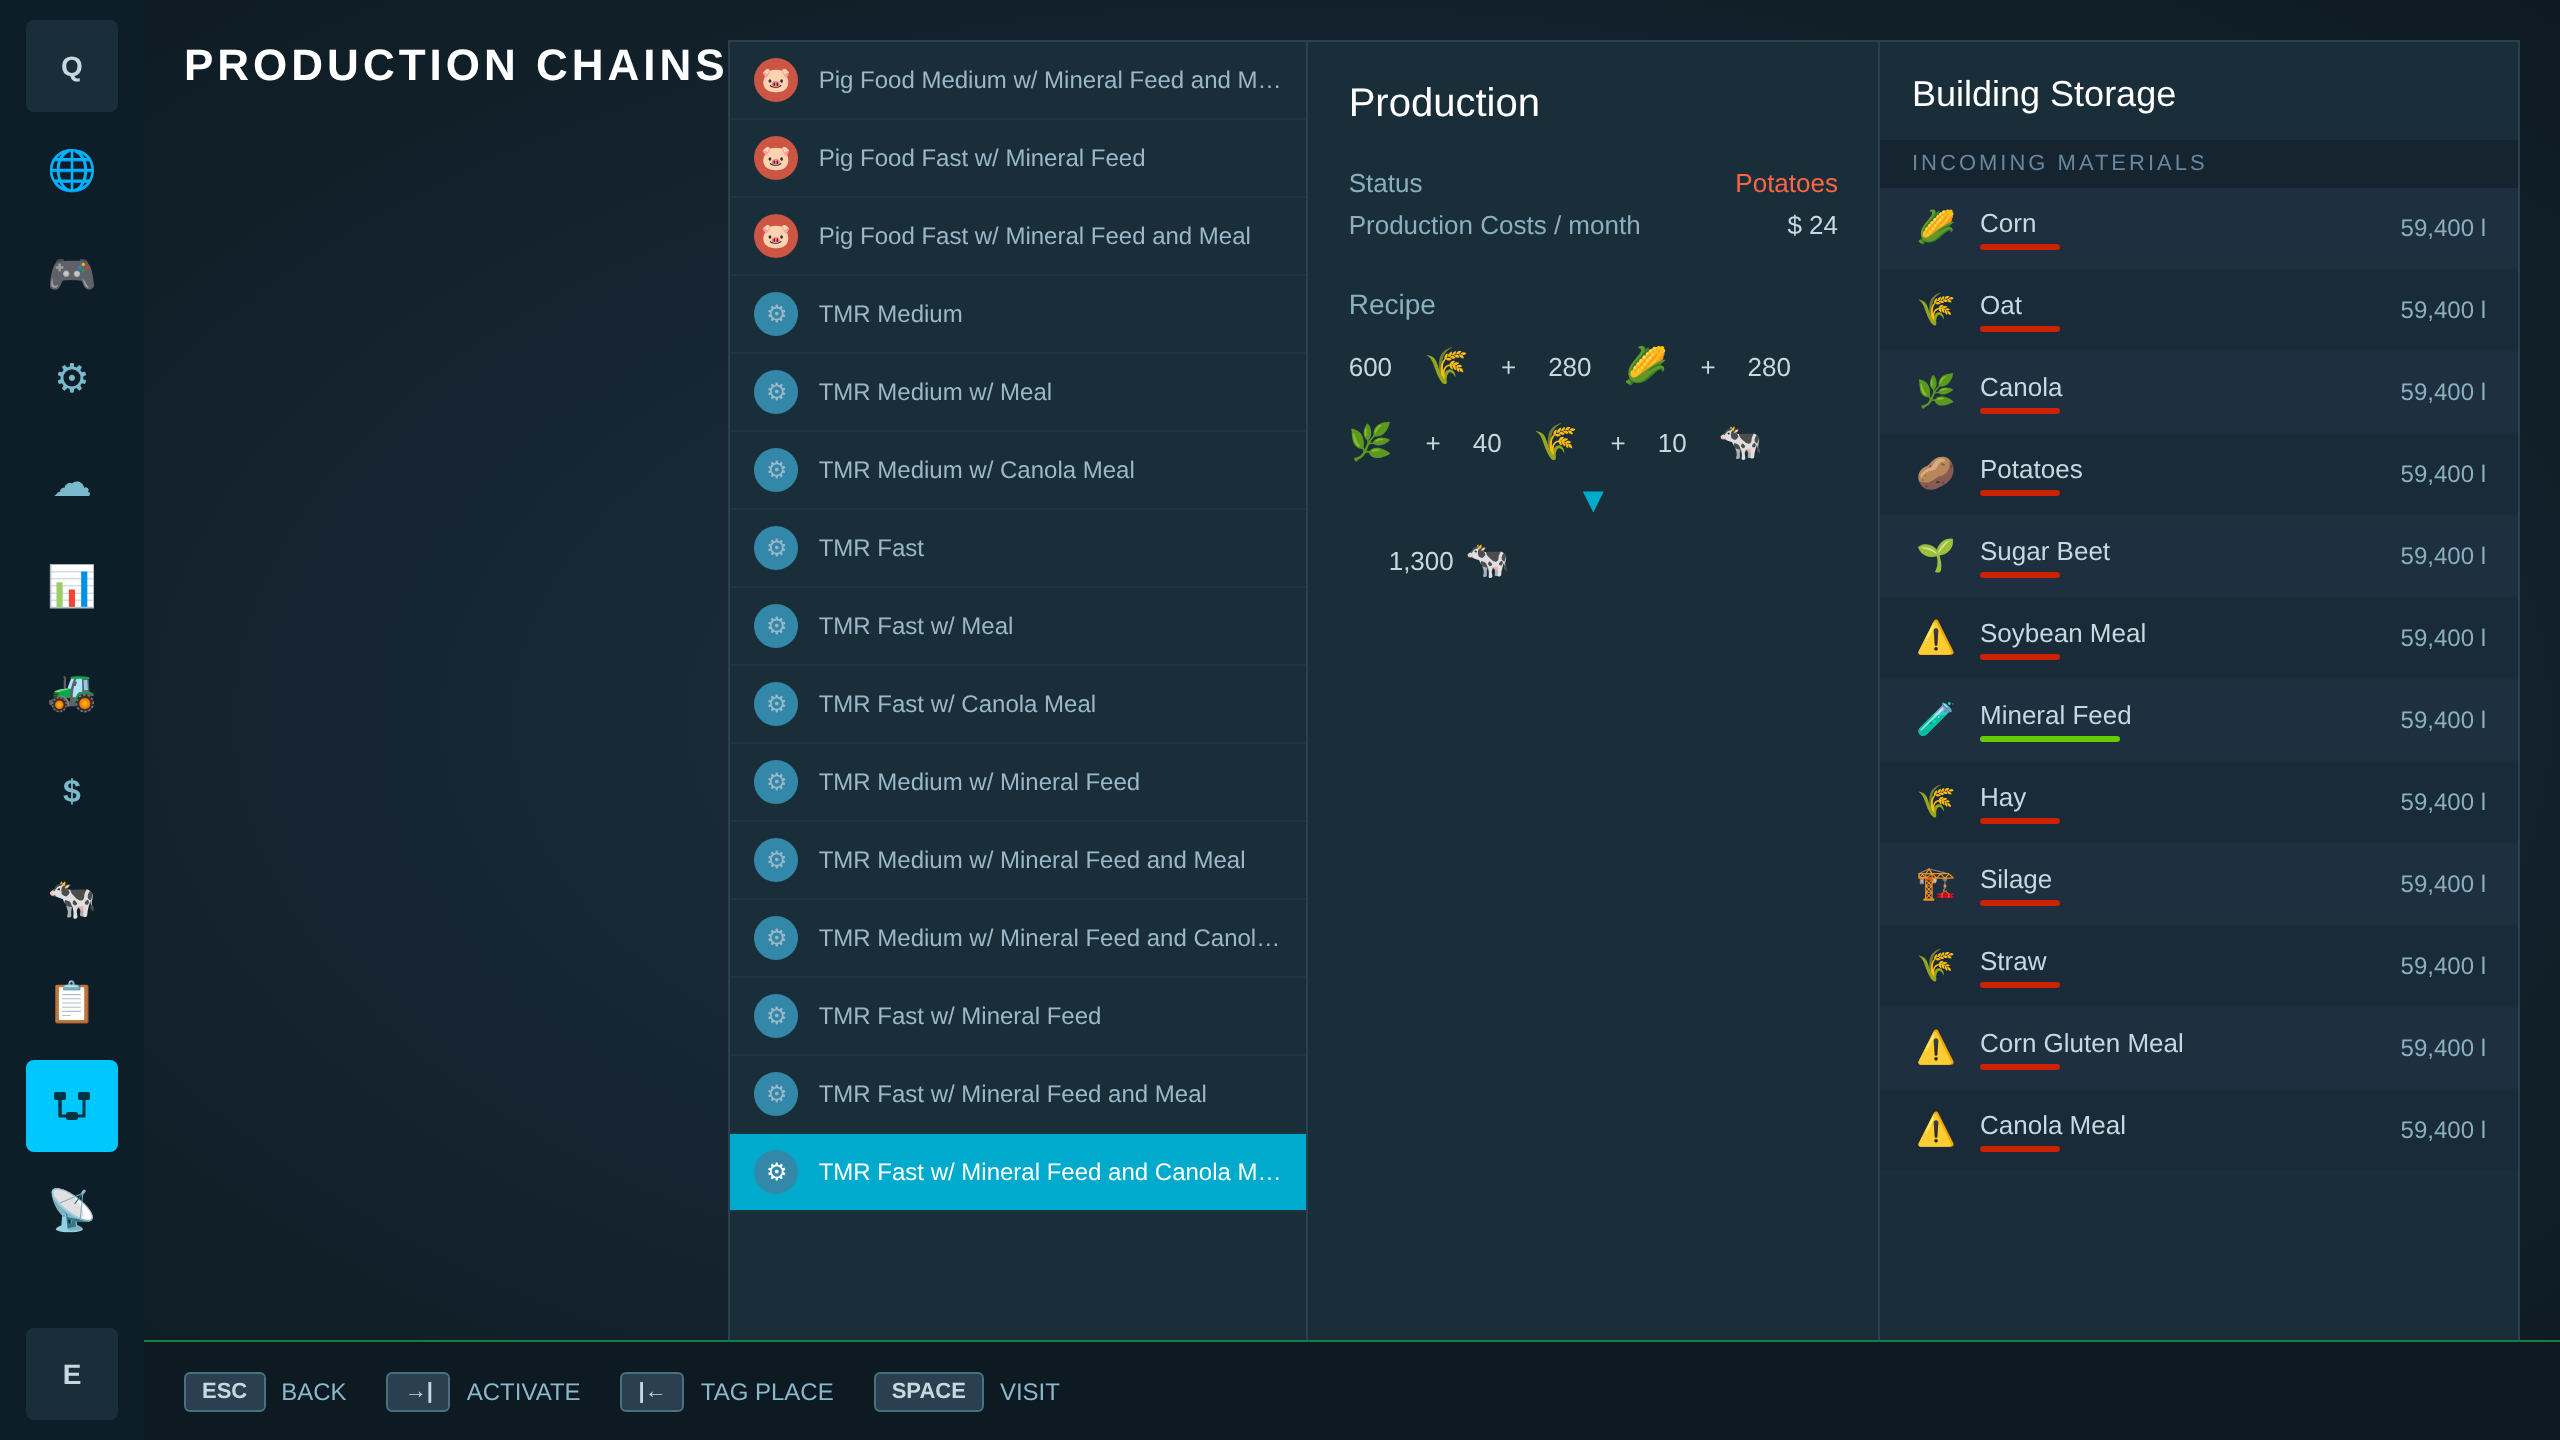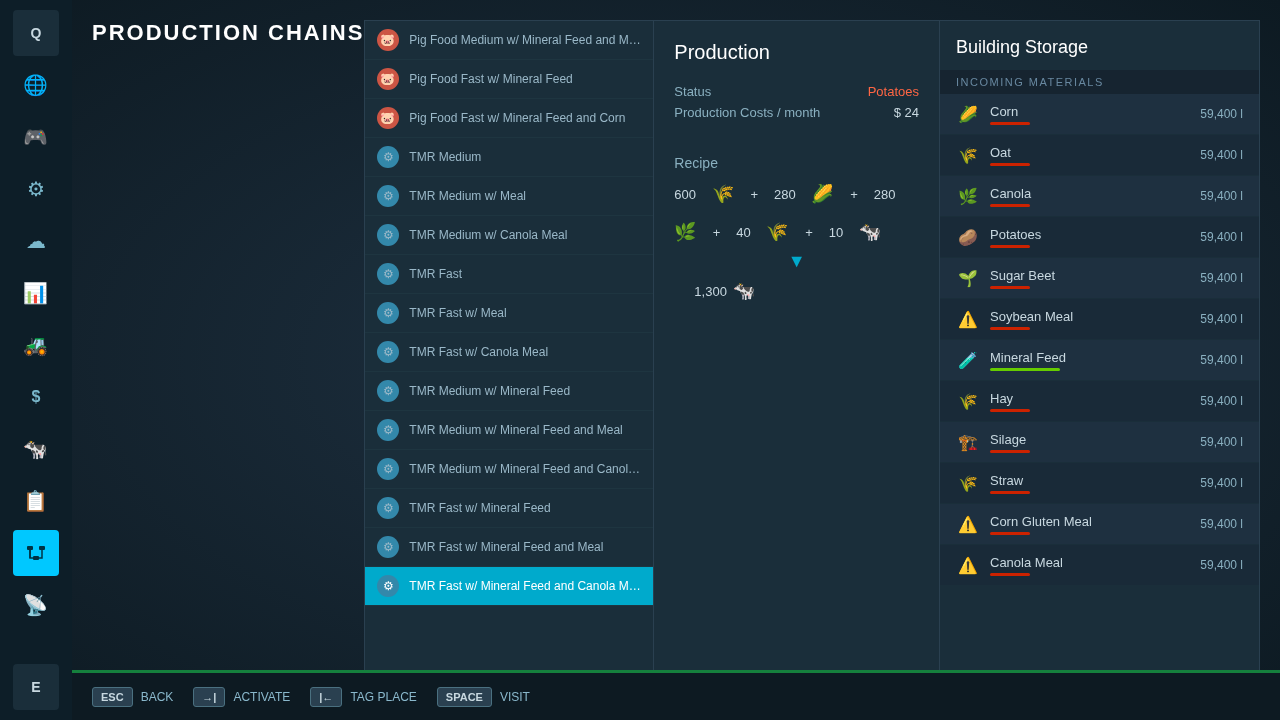--- a/index.html
+++ b/index.html
@@ -137,21 +137,21 @@
     .production-title {
       font-size: 20px;
       color: #ffffff;
       margin-bottom: 20px;
     }
 
     .production-stats {
       display: flex;
       flex-direction: column;
       gap: 6px;
-      margin-bottom: 35px;
+      margin-bottom: 24px;
     }
 
     .stat-row {
       display: flex;
       justify-content: space-between;
       font-size: 13px;
       color: #8ab0c0;
     }
 
     .stat-value {
@@ -286,21 +286,21 @@
       position: absolute;
       bottom: 0;
       left: 72px;
       right: 0;
       height: 50px;
       background: #0d1a22;
       display: flex;
       align-items: center;
       padding: 0 20px;
       gap: 20px;
-      border-top: 3px solid #15803d;
+      border-top: 1px solid #15803d;
     }
 
     .key-btn {
       display: flex;
       align-items: center;
       gap: 8px;
       font-size: 12px;
       color: #8ab8cc;
       cursor: pointer;
     }
@@ -354,21 +354,21 @@
     <div class="chain-item">
           <div class="chain-icon pig">🐷</div>
           <span style="overflow: hidden; text-overflow: ellipsis; white-space: nowrap;">Pig Food Medium w/ Mineral Feed and Meal</span>
         </div>
         <div class="chain-item">
           <div class="chain-icon pig">🐷</div>
           <span style="overflow: hidden; text-overflow: ellipsis; white-space: nowrap;">Pig Food Fast w/ Mineral Feed</span>
         </div>
         <div class="chain-item">
           <div class="chain-icon pig">🐷</div>
-          <span style="overflow: hidden; text-overflow: ellipsis; white-space: nowrap;">Pig Food Fast w/ Mineral Feed and Corn</span>
+          <span style="overflow: hidden; text-overflow: ellipsis; white-space: nowrap;">Pig Food Fast w/ Mineral Feed and Meal</span>
         </div>
         <div class="chain-item">
           <div class="chain-icon tmr">⚙</div>
           <span style="overflow: hidden; text-overflow: ellipsis; white-space: nowrap;">TMR Medium</span>
         </div>
         <div class="chain-item">
           <div class="chain-icon tmr">⚙</div>
           <span style="overflow: hidden; text-overflow: ellipsis; white-space: nowrap;">TMR Medium w/ Meal</span>
         </div>
         <div class="chain-item">

